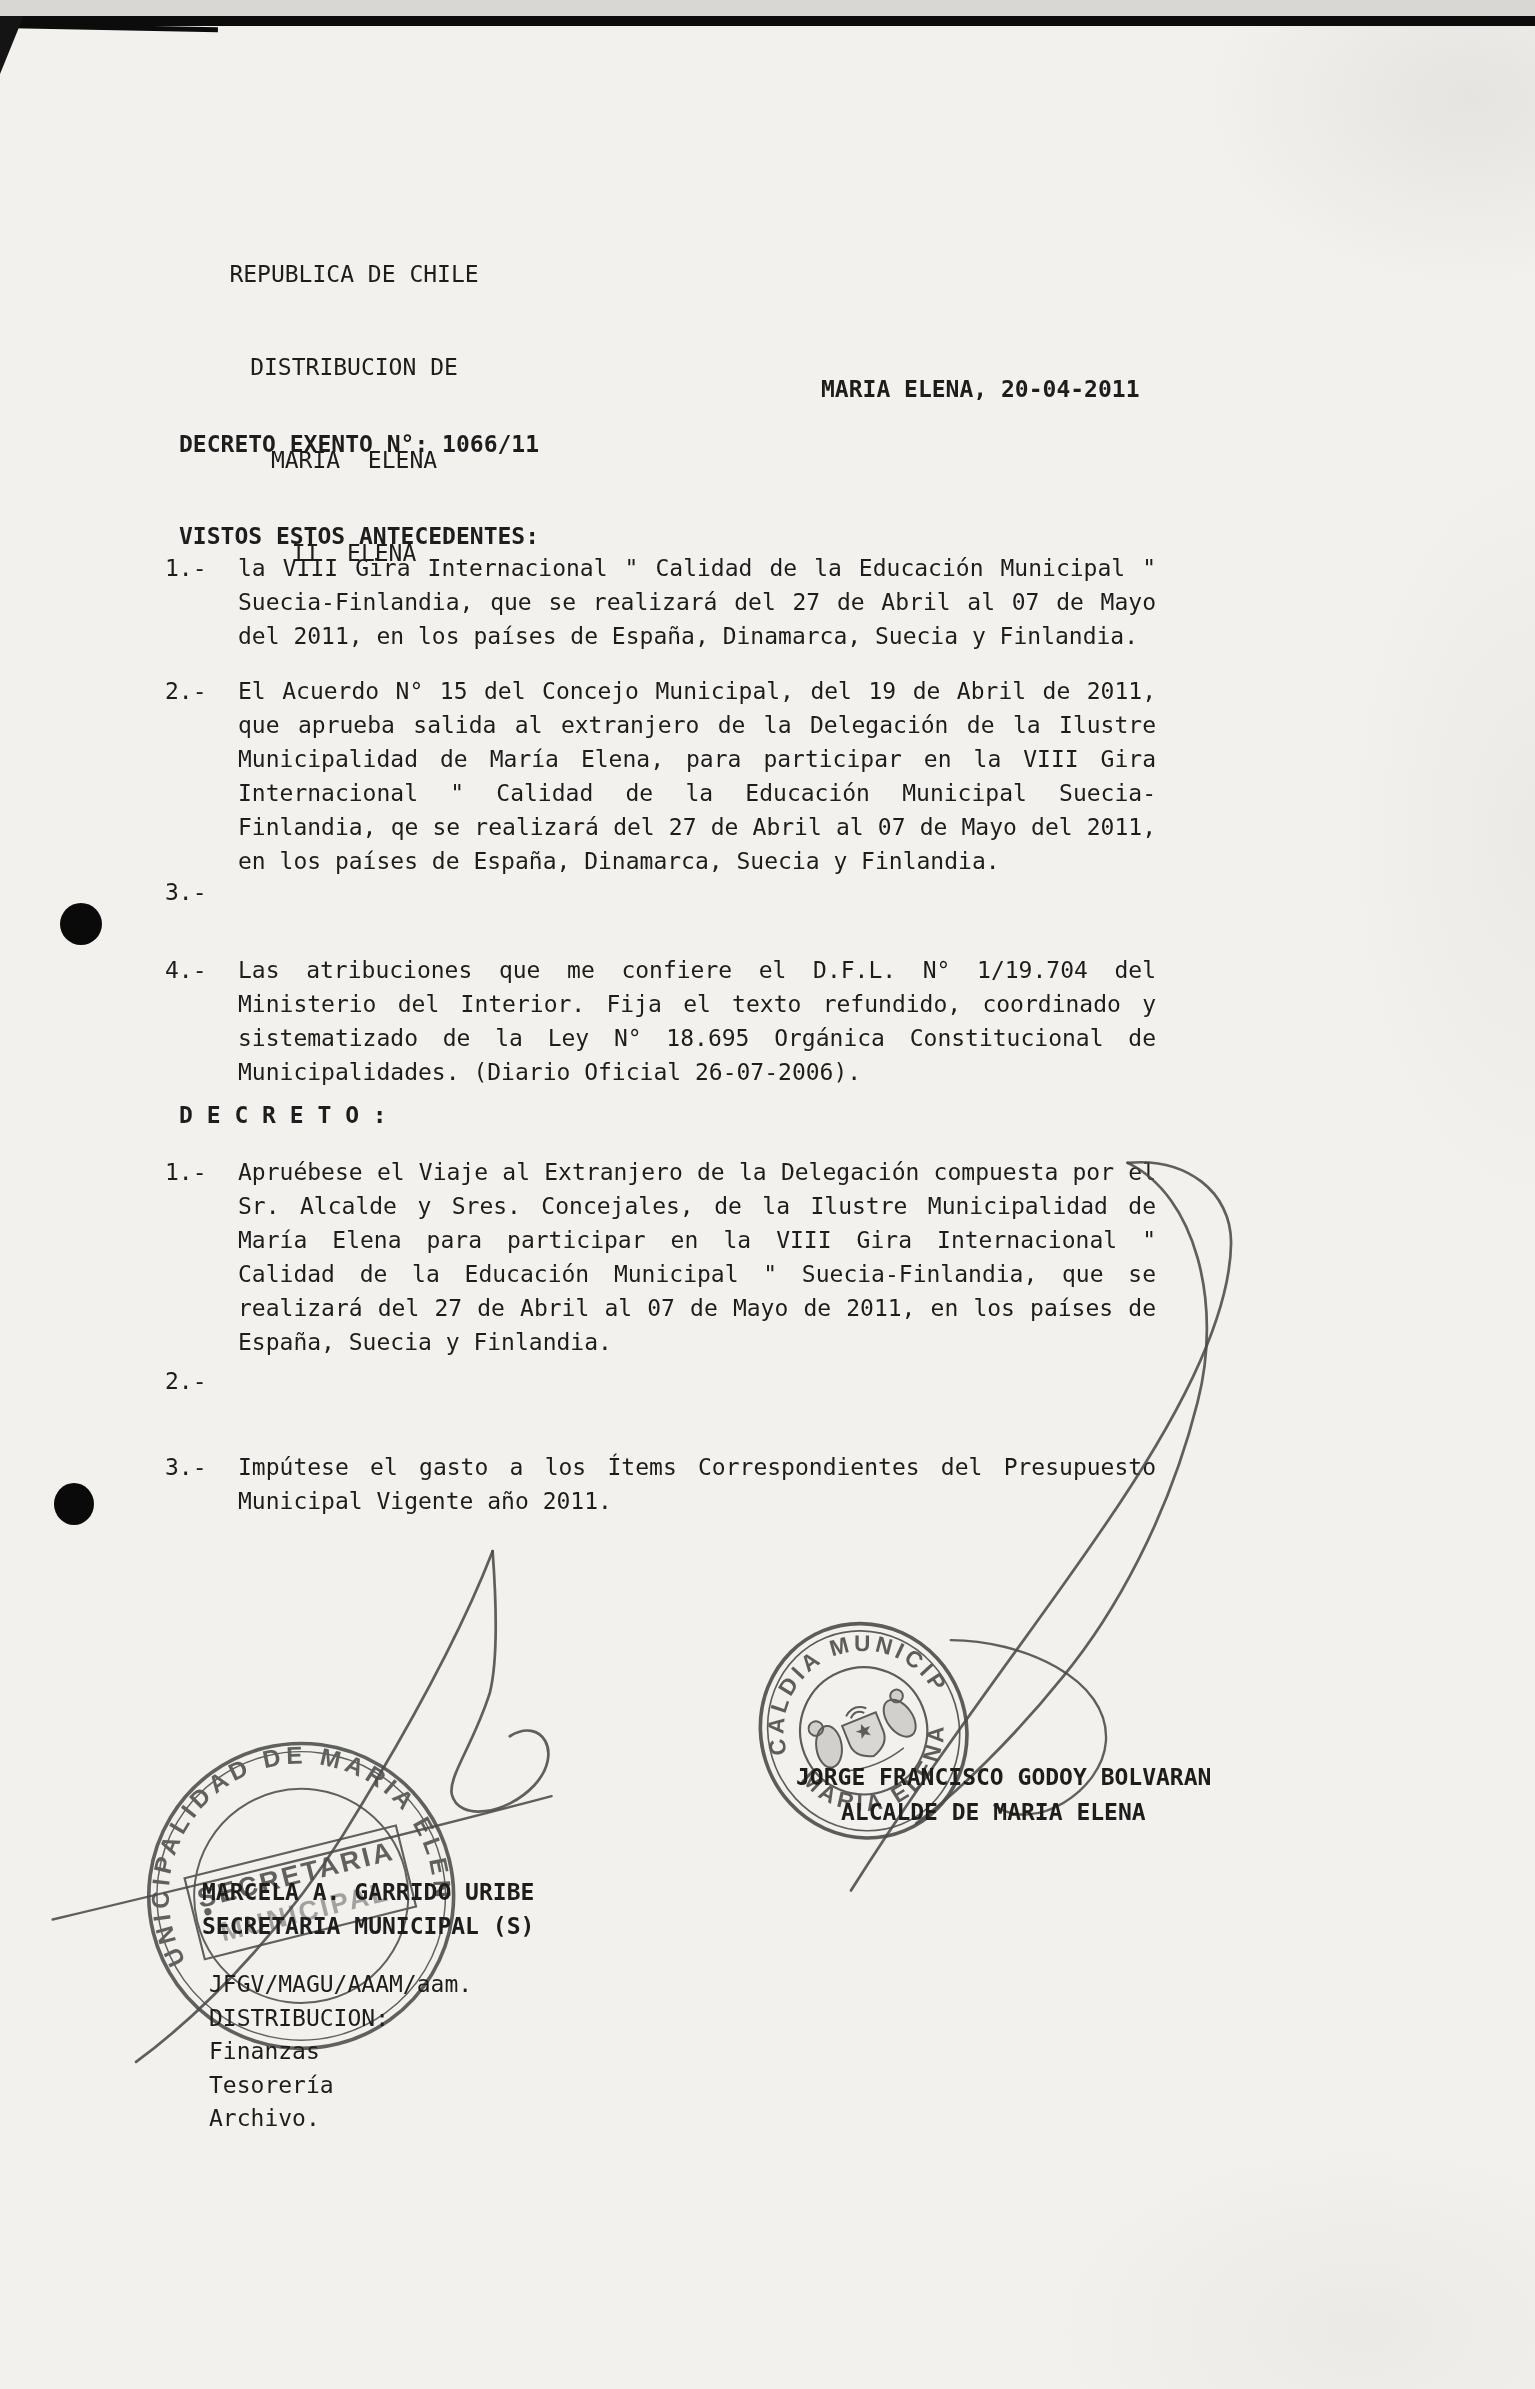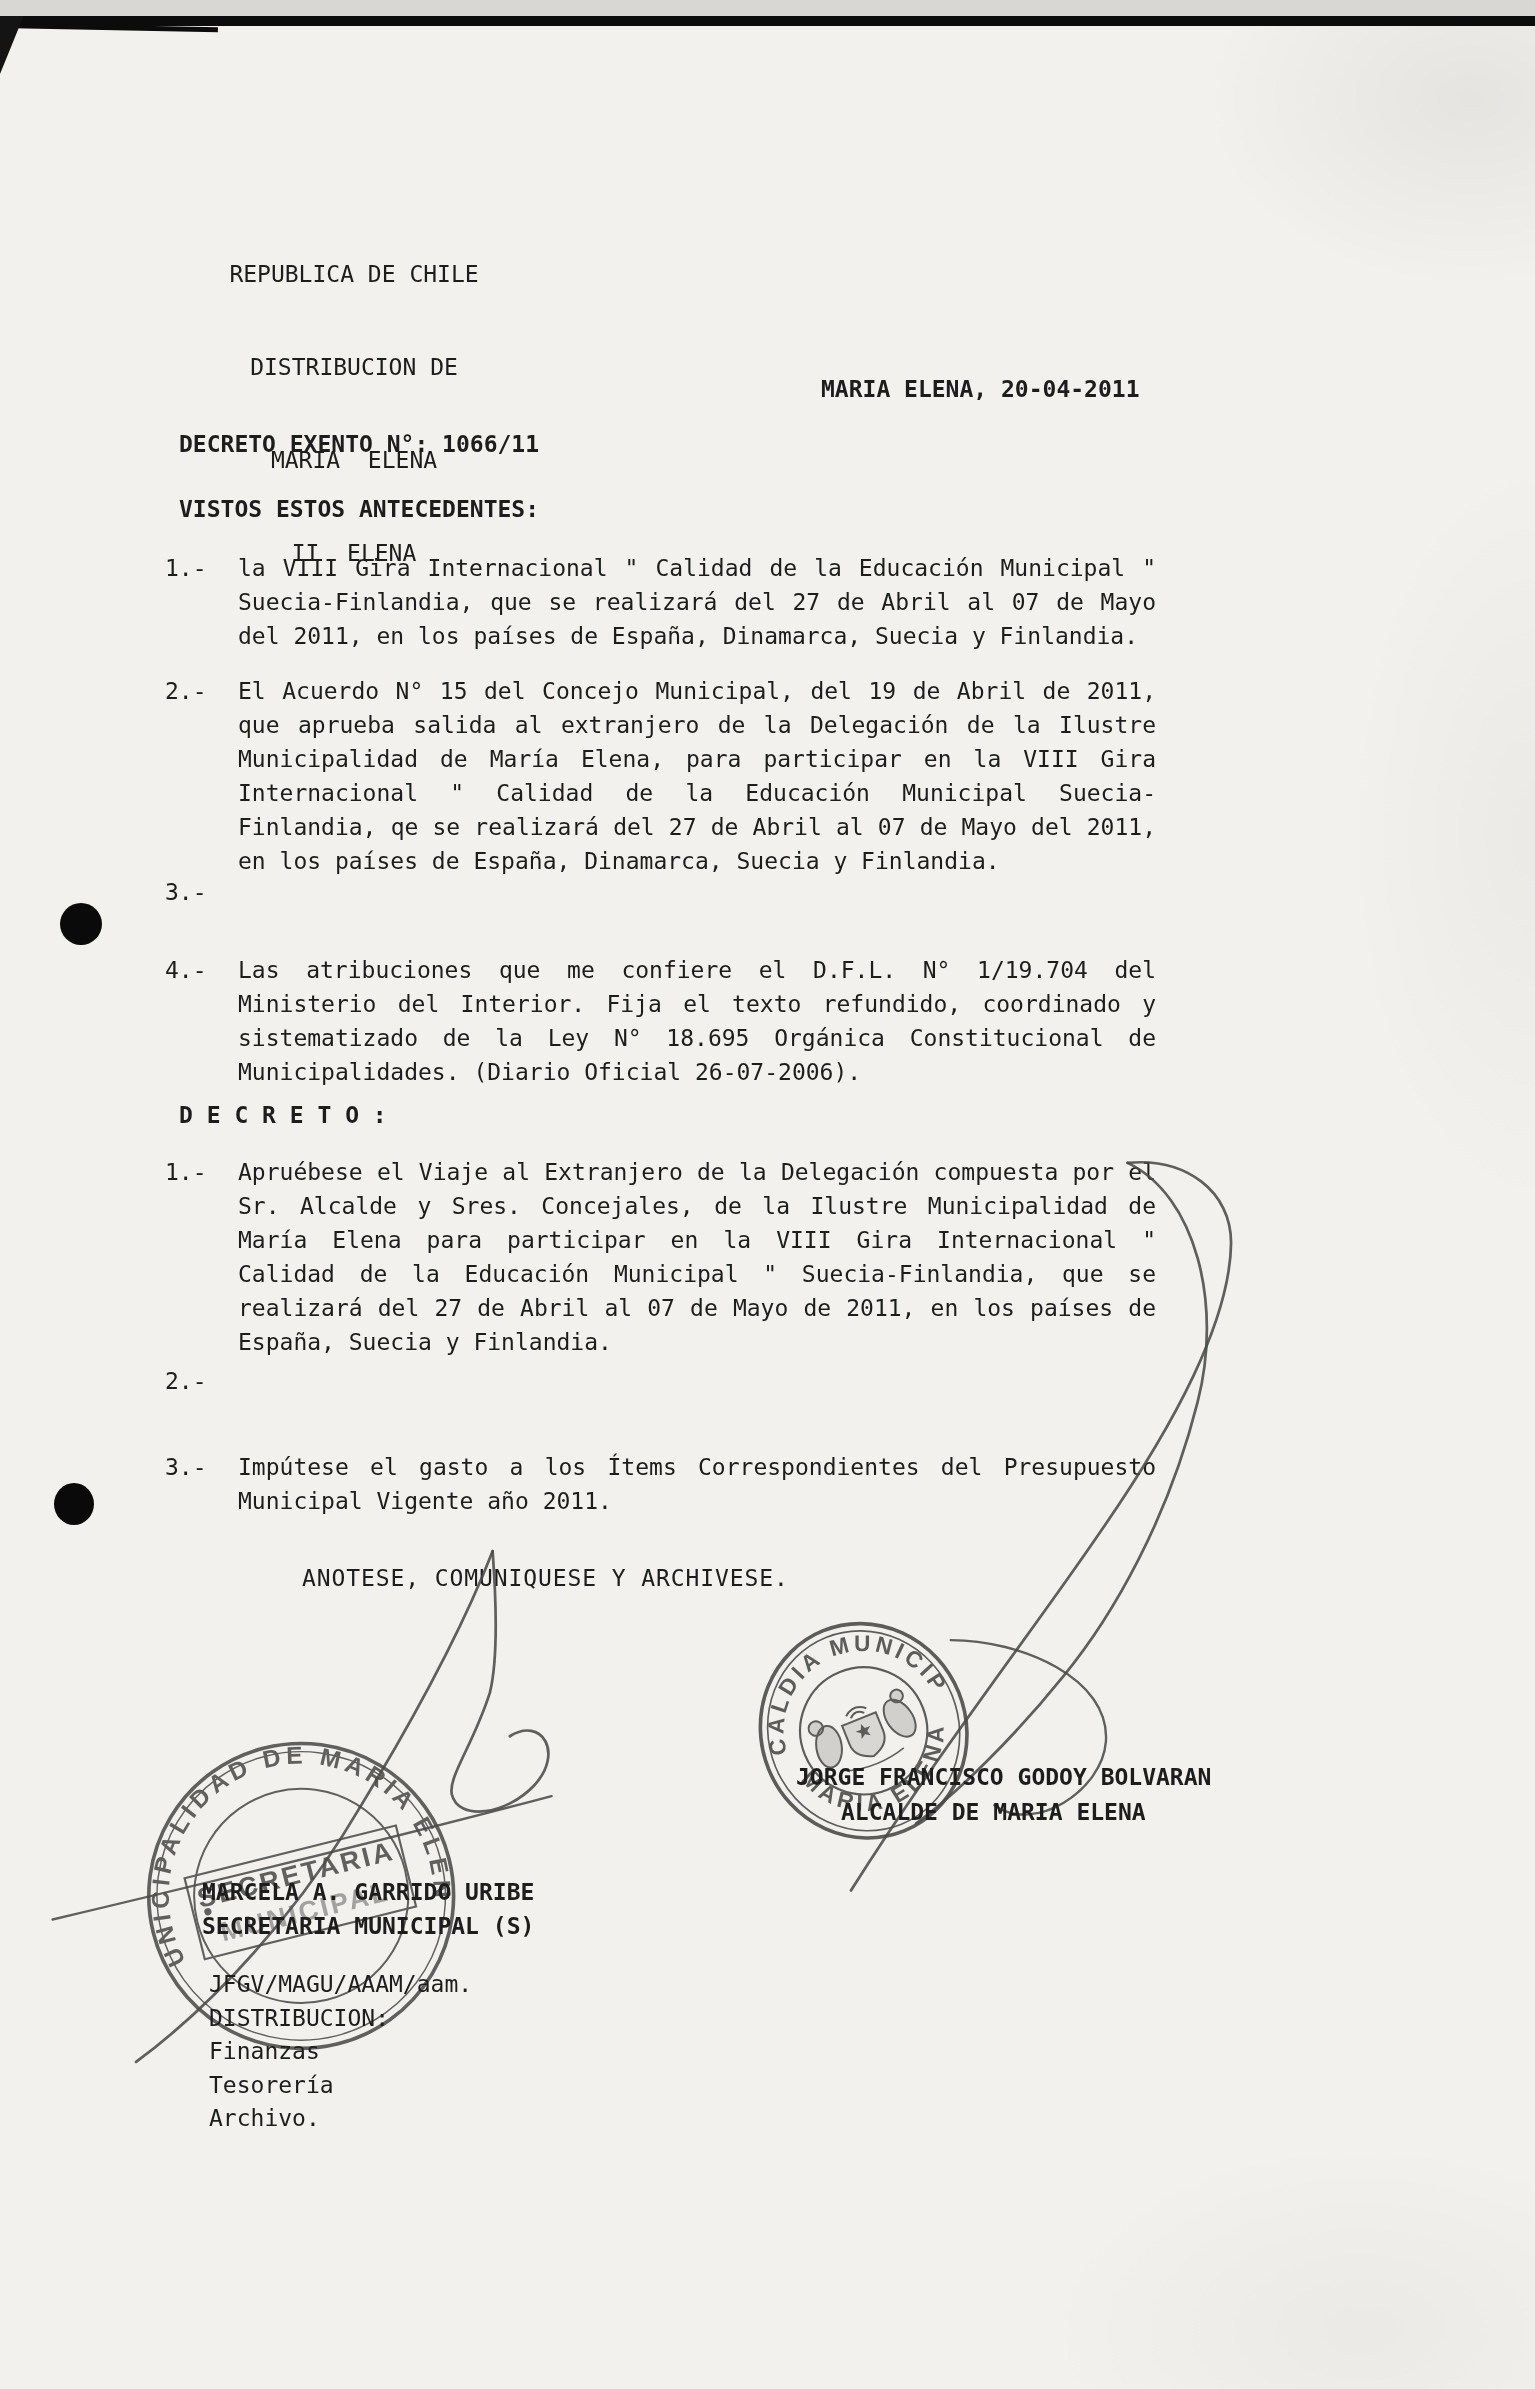--- a/index.html
+++ b/index.html
@@ -45,21 +45,21 @@
     <div>REPUBLICA DE CHILE</div>
     <div>DISTRIBUCION DE</div>
     <div>MARIA  ELENA</div>
     <div>II  ELENA</div>
   </div>
 
   <div class="t b" style="left:821px;top:356px;">MARIA ELENA, 20-04-2011</div>
 
   <div class="t b" style="left:179px;top:411px;">DECRETO EXENTO N°: 1066/11</div>
 
-  <div class="t b" style="left:179px;top:476px;">VISTOS ESTOS ANTECEDENTES:</div>
+  <div class="t b" style="left:179px;top:503px;">VISTOS ESTOS ANTECEDENTES:</div>
 
   <div class="t" style="left:165px;top:535px;">1.-</div>
   <div class="t just" style="left:238px;top:535px;">la VIII Gira Internacional " Calidad de la Educación Municipal " Suecia-Finlandia, que se realizará del 27 de Abril al 07 de Mayo del 2011, en los países de España, Dinamarca, Suecia y Finlandia.</div>
 
   <div class="t" style="left:165px;top:658px;">2.-</div>
   <div class="t just" style="left:238px;top:658px;">El Acuerdo N° 15 del Concejo Municipal, del 19 de Abril de 2011, que aprueba salida al extranjero de la Delegación de la Ilustre Municipalidad de María Elena, para participar en la VIII Gira Internacional " Calidad de la Educación Municipal Suecia-Finlandia, qe se realizará del 27 de Abril al 07 de Mayo del 2011, en los países de España, Dinamarca, Suecia y Finlandia.</div>
 
   <div class="t" style="left:165px;top:859px;">3.-</div>
 
   <div class="t" style="left:165px;top:937px;">4.-</div>
@@ -68,21 +68,20 @@
   <div class="t b" style="left:179px;top:1082px;">D E C R E T O :</div>
 
   <div class="t" style="left:165px;top:1139px;">1.-</div>
   <div class="t just" style="left:238px;top:1139px;">Apruébese  el Viaje al Extranjero de la Delegación compuesta por el Sr. Alcalde y Sres. Concejales, de la Ilustre Municipalidad de María Elena para participar en la VIII Gira Internacional " Calidad de la Educación Municipal " Suecia-Finlandia, que se realizará del 27 de Abril al 07 de Mayo de 2011, en los países de España, Suecia y Finlandia.</div>
 
   <div class="t" style="left:165px;top:1348px;">2.-</div>
 
   <div class="t" style="left:165px;top:1434px;">3.-</div>
   <div class="t just" style="left:238px;top:1434px;">Impútese el gasto a los Ítems Correspondientes del Presupuesto Municipal Vigente año 2011.</div>
 
-  <div class="t" style="left:302px;top:1545px;letter-spacing:0.9px;">ANOTESE, COMUNIQUESE Y ARCHIVESE.</div>
 
   <svg class="overlay" width="1535" height="2389" viewBox="0 0 1692 2633" xmlns="http://www.w3.org/2000/svg" xmlns:xlink="http://www.w3.org/1999/xlink">
     <defs>
       <path id="arcRT" d="M -88 0 A 88 88 0 0 1 88 0"></path>
       <path id="arcRB" d="M -88 0 A 88 88 0 0 0 88 0"></path>
       <path id="arcL" d="M -141 38 A 146 146 0 1 1 141 38"></path>
     </defs>
 
     <g transform="translate(952,1890) rotate(-22)" opacity="0.82">
       <ellipse class="stamp-ink" rx="113" ry="119" stroke-width="4"></ellipse>

